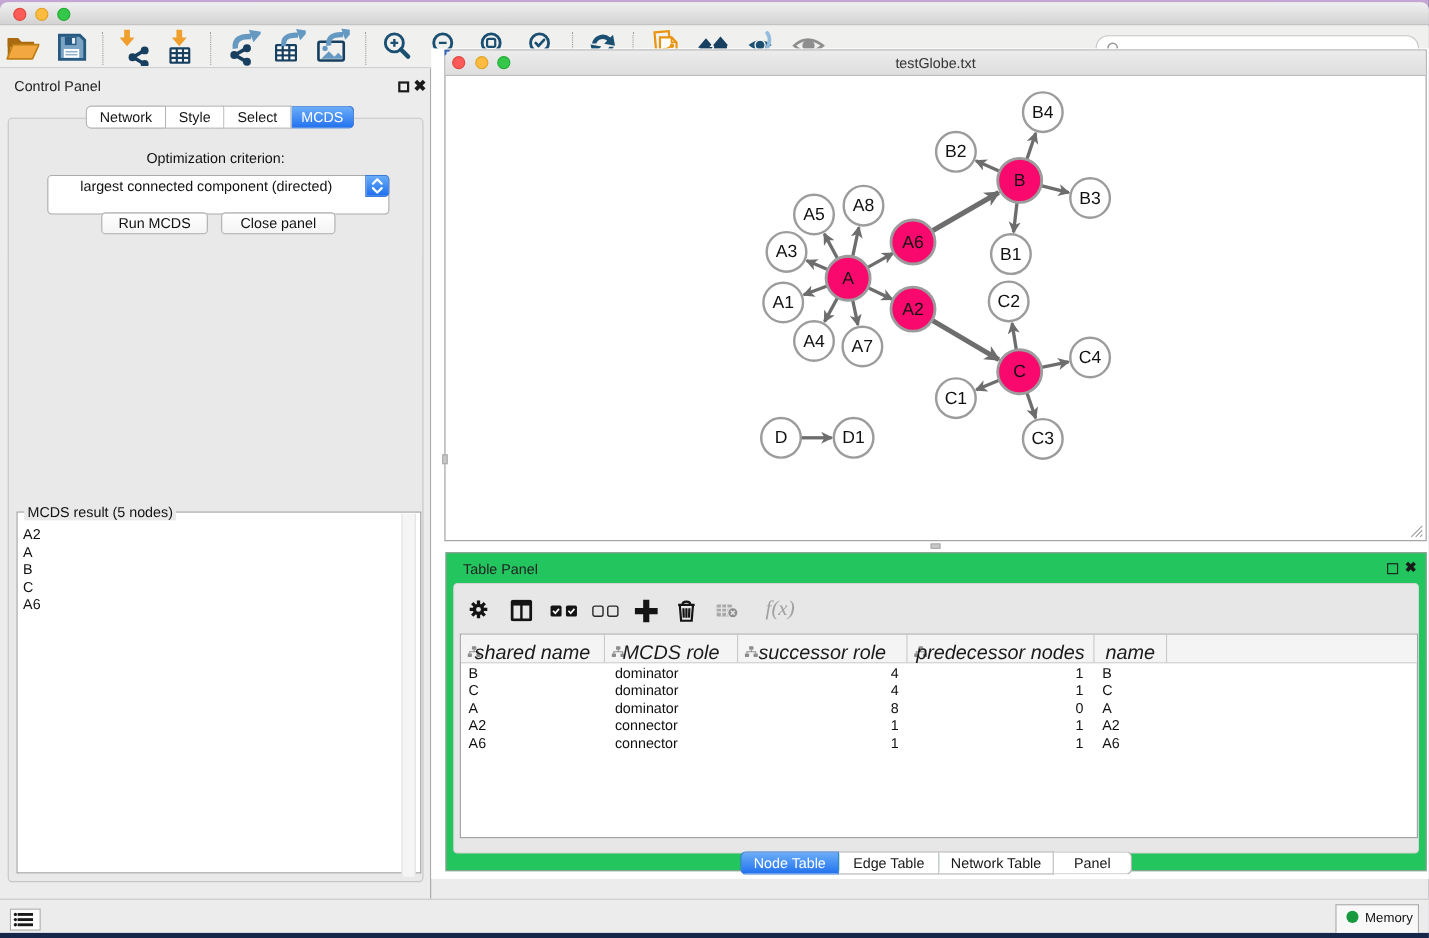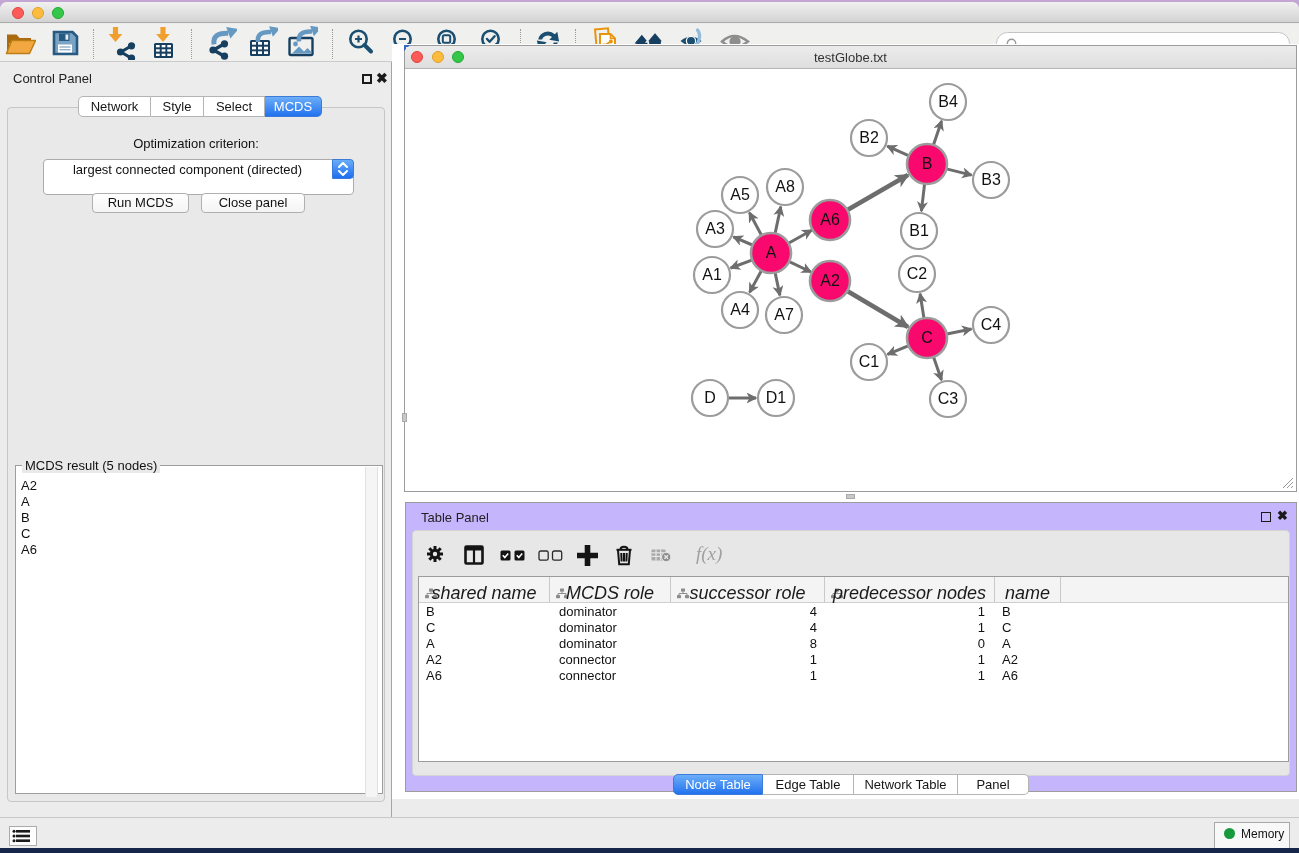--- a/index.html
+++ b/index.html
@@ -47,21 +47,21 @@
 #desktop { position:absolute; left:392px; top:42px; width:907px; height:755px; background:#fff; }
 .iwin { position:absolute; background:#fff; border:1px solid #9c9c9c; }
 .iwin .itbar { position:absolute; left:0; top:0; width:100%; height:23px; background:linear-gradient(#ececec,#dedede); border-bottom:1px solid #b4b4b4; }
 .iwin .itbar .ttl { position:absolute; width:100%; text-align:center; top:4px; font-size:13px; color:#333; }
 .iwin .t1 { left:6px; top:5px; background:#fc5b57; border:1px solid #e0443e; }
 .iwin .t2 { left:27px; top:5px; background:#fdbc40; border:1px solid #dea123; }
 .iwin .t3 { left:47px; top:5px; background:#34c749; border:1px solid #1eaa31; }
 #netwin { left:12px; top:1px; width:893px; height:447px; }
 #graph { position:absolute; left:0; top:24px; }
 
-#tablepanel { position:absolute; left:13px; top:458px; width:892px; height:290px; background:#c4b5fd; border:1px solid #9c9c9c; }
+#tablepanel { position:absolute; left:13px; top:458px; width:892px; height:290px; background:#22c55e; border:1px solid #9c9c9c; }
 #tablepanel .hdr { position:absolute; left:15px; top:7px; font-size:13px; color:#222; }
 #ttoolbar { position:absolute; left:6px; top:27px; width:878px; height:246px; background:#e7e7e7; border:1px solid #d4d4d4; border-radius:4px; }
 #ttable { position:absolute; left:12px; top:73px; width:871px; height:186px; background:#fff; border:1px solid #9c9c9c; }
 #thead { position:absolute; left:0; top:0; width:869px; height:26px; background:#f4f4f4; border-bottom:1px solid #cfcfcf; }
 .th { position:absolute; top:0; height:25px; border-right:1px solid #c9c9c9; }
 .th .cap { position:absolute; width:100%; top:6px; text-align:center; font-size:18px; color:#1a1a1a;font-style:italic; }
 .td { position:absolute; font-size:13px; color:#111; }
 
 #btabs { left:267px; top:271px; }
 

